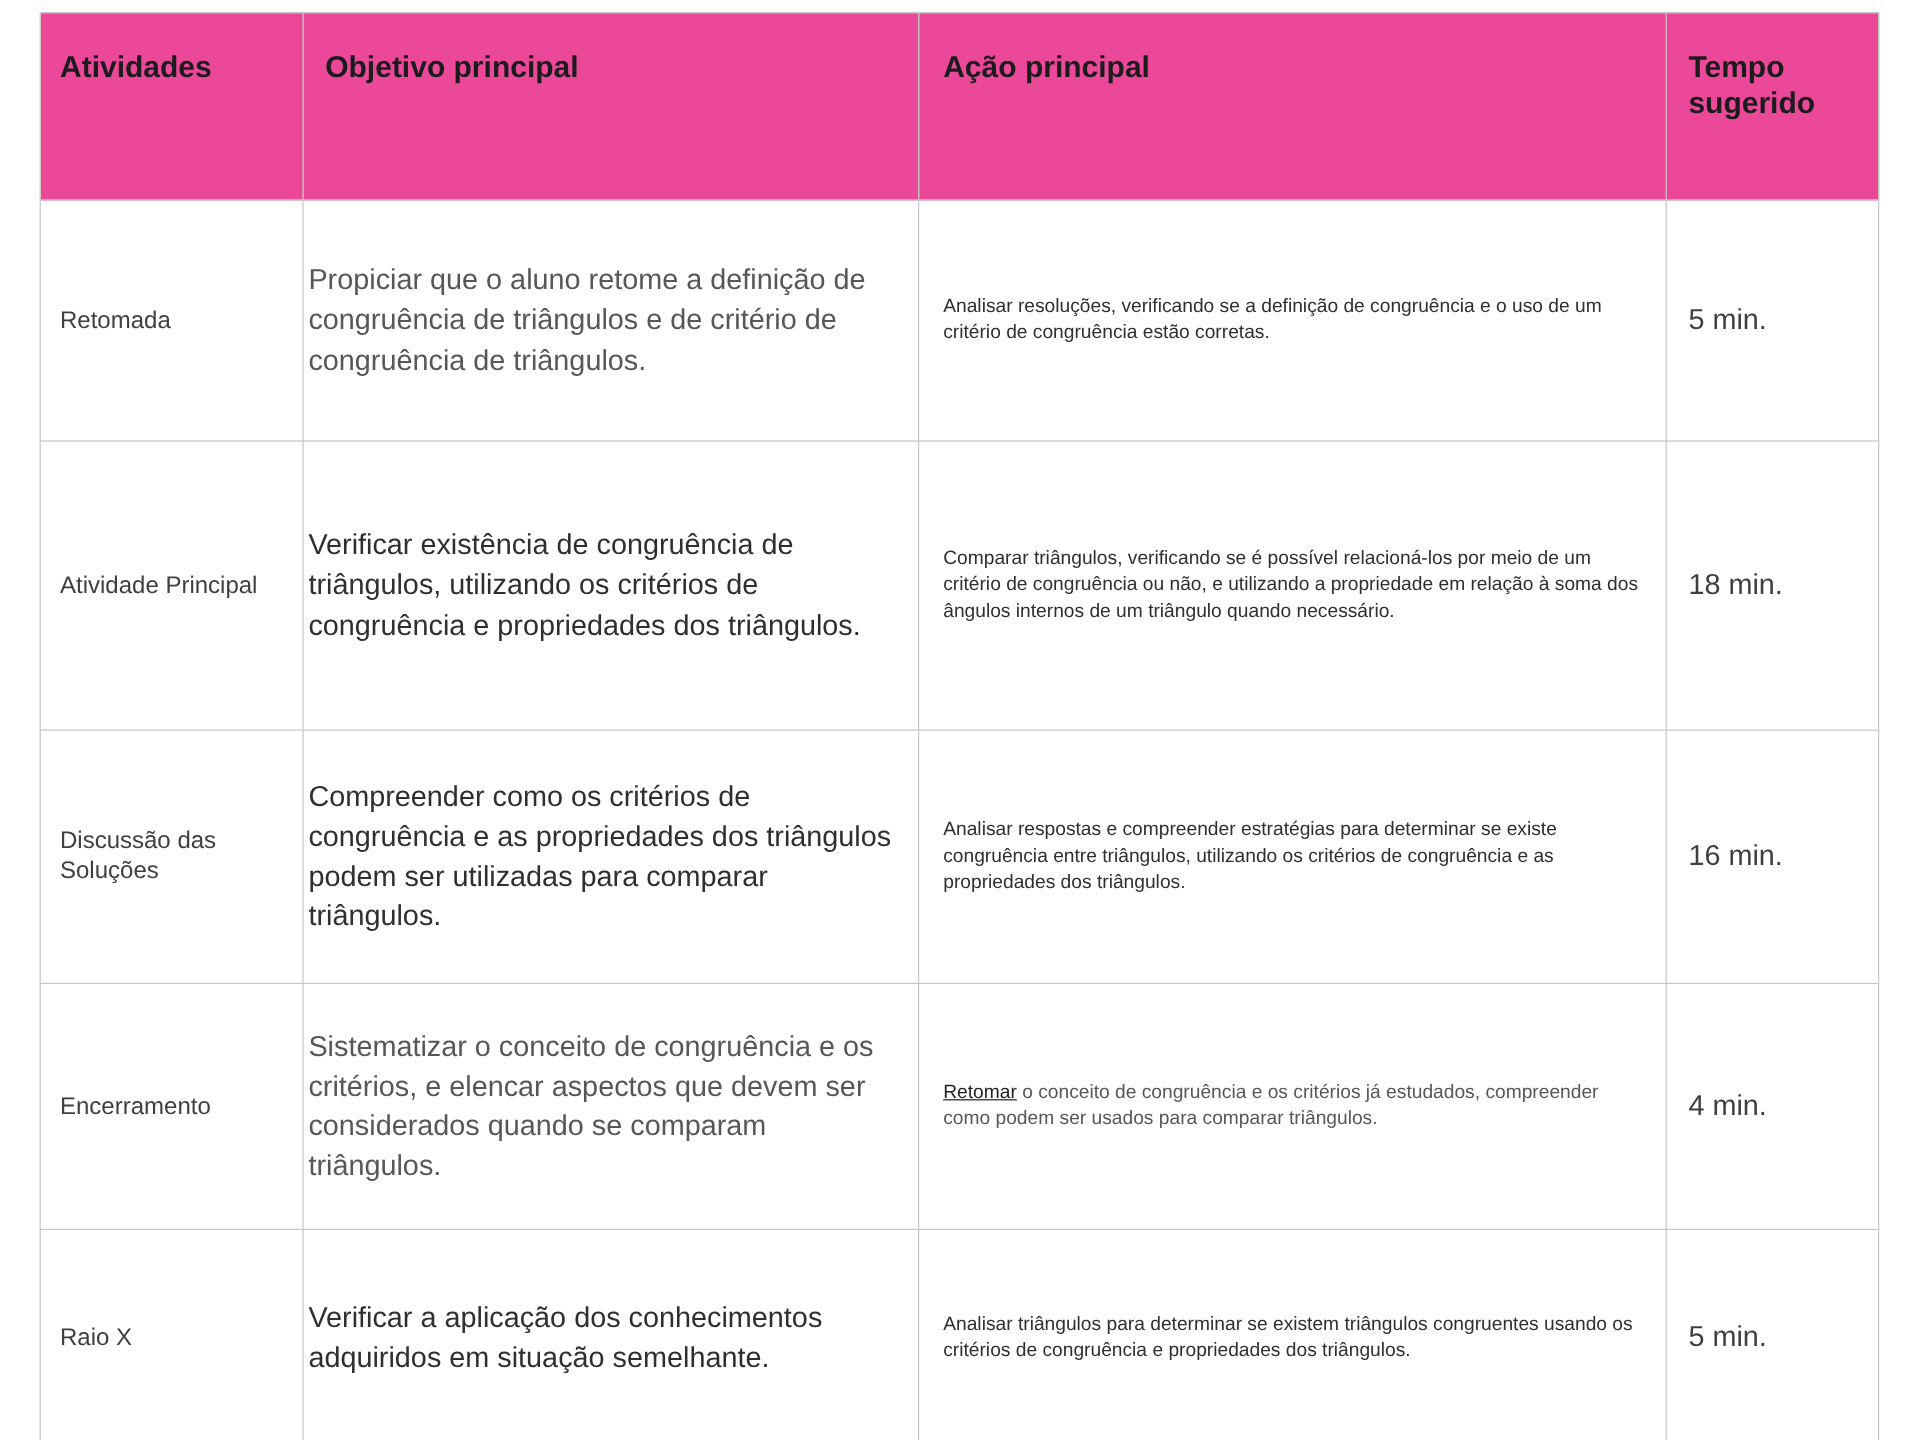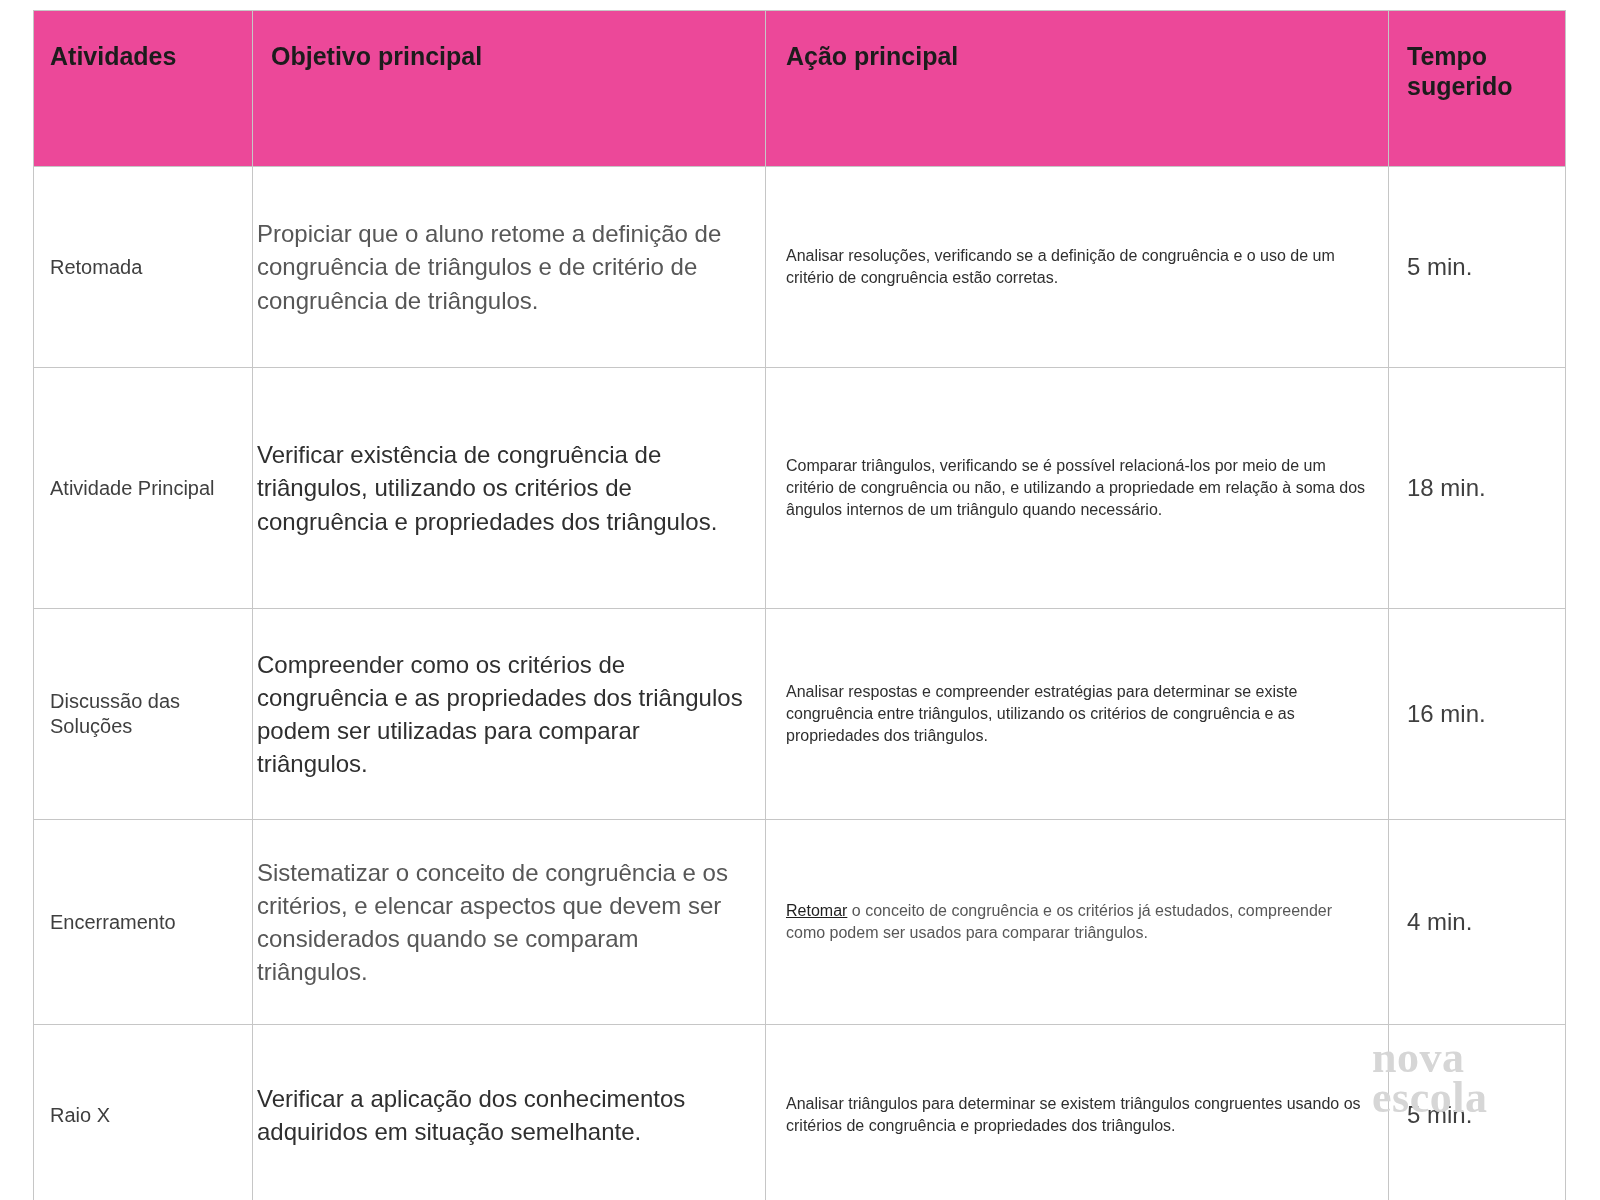--- a/index.html
+++ b/index.html
@@ -169,18 +169,14 @@
       <tr class="r4">
         <td class="cell-atividade tone-mid">Raio X</td>
         <td class="cell-objetivo tone-dark">Verificar a aplicação dos conhecimentos adquiridos em situação semelhante.</td>
         <td class="cell-acao tone-dark"><span class="lead-dark"></span><span>Analisar triângulos para determinar se existem triângulos congruentes usando os critérios de congruência e propriedades dos triângulos.</span></td>
         <td class="cell-tempo tone-mid">5 min.</td>
       </tr>
 
     </tbody>
   </table>
 
-  <div class="brand">
-    <span class="brand-line">nova</span>
-    <span class="brand-line">escola</span>
-  </div>
 
 </div>
 
 </body></html>

